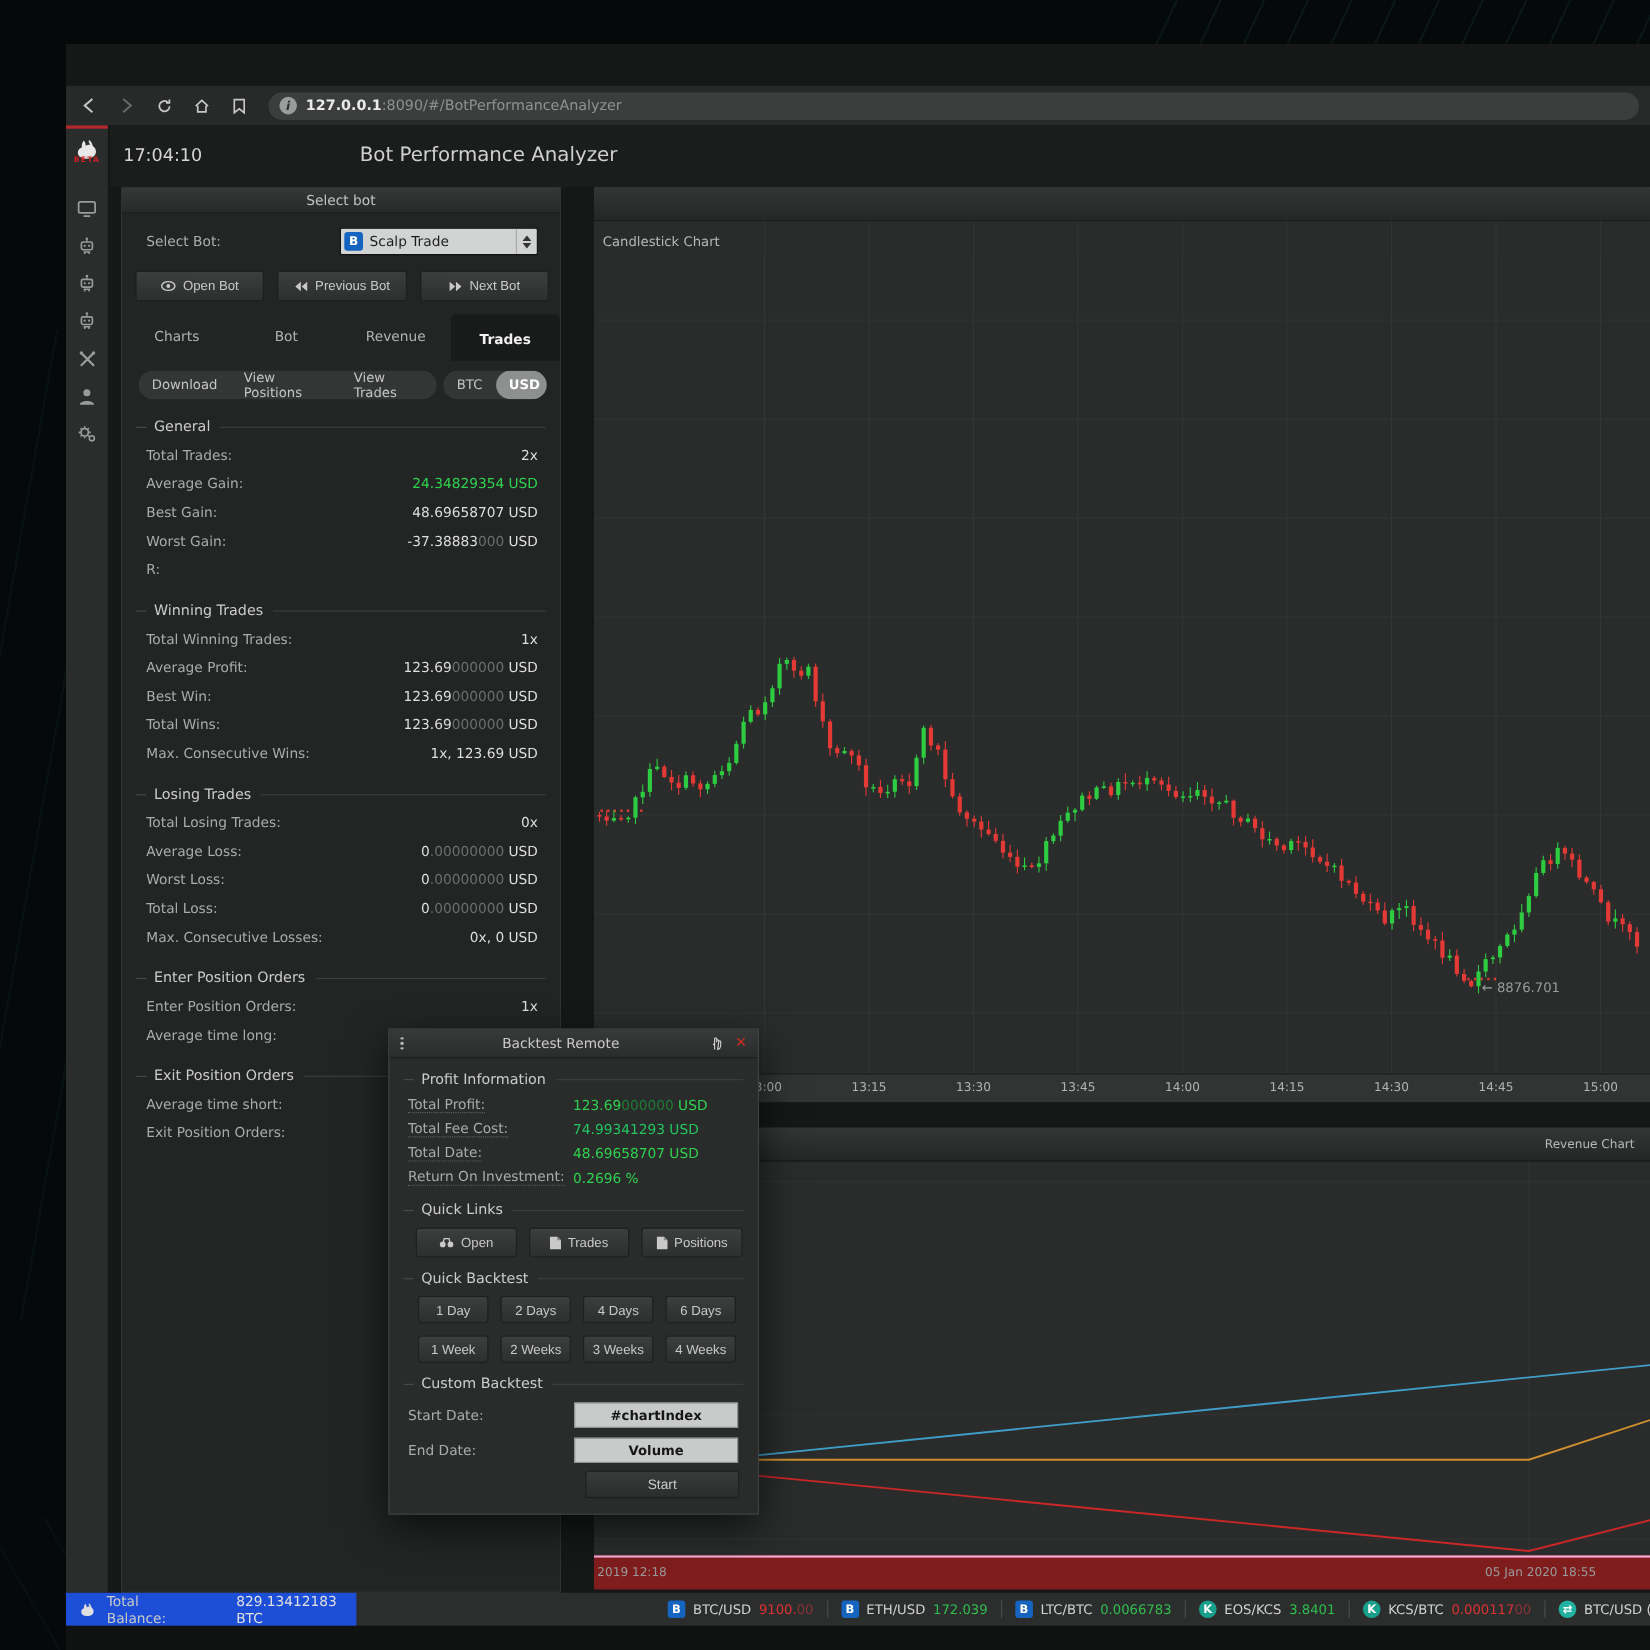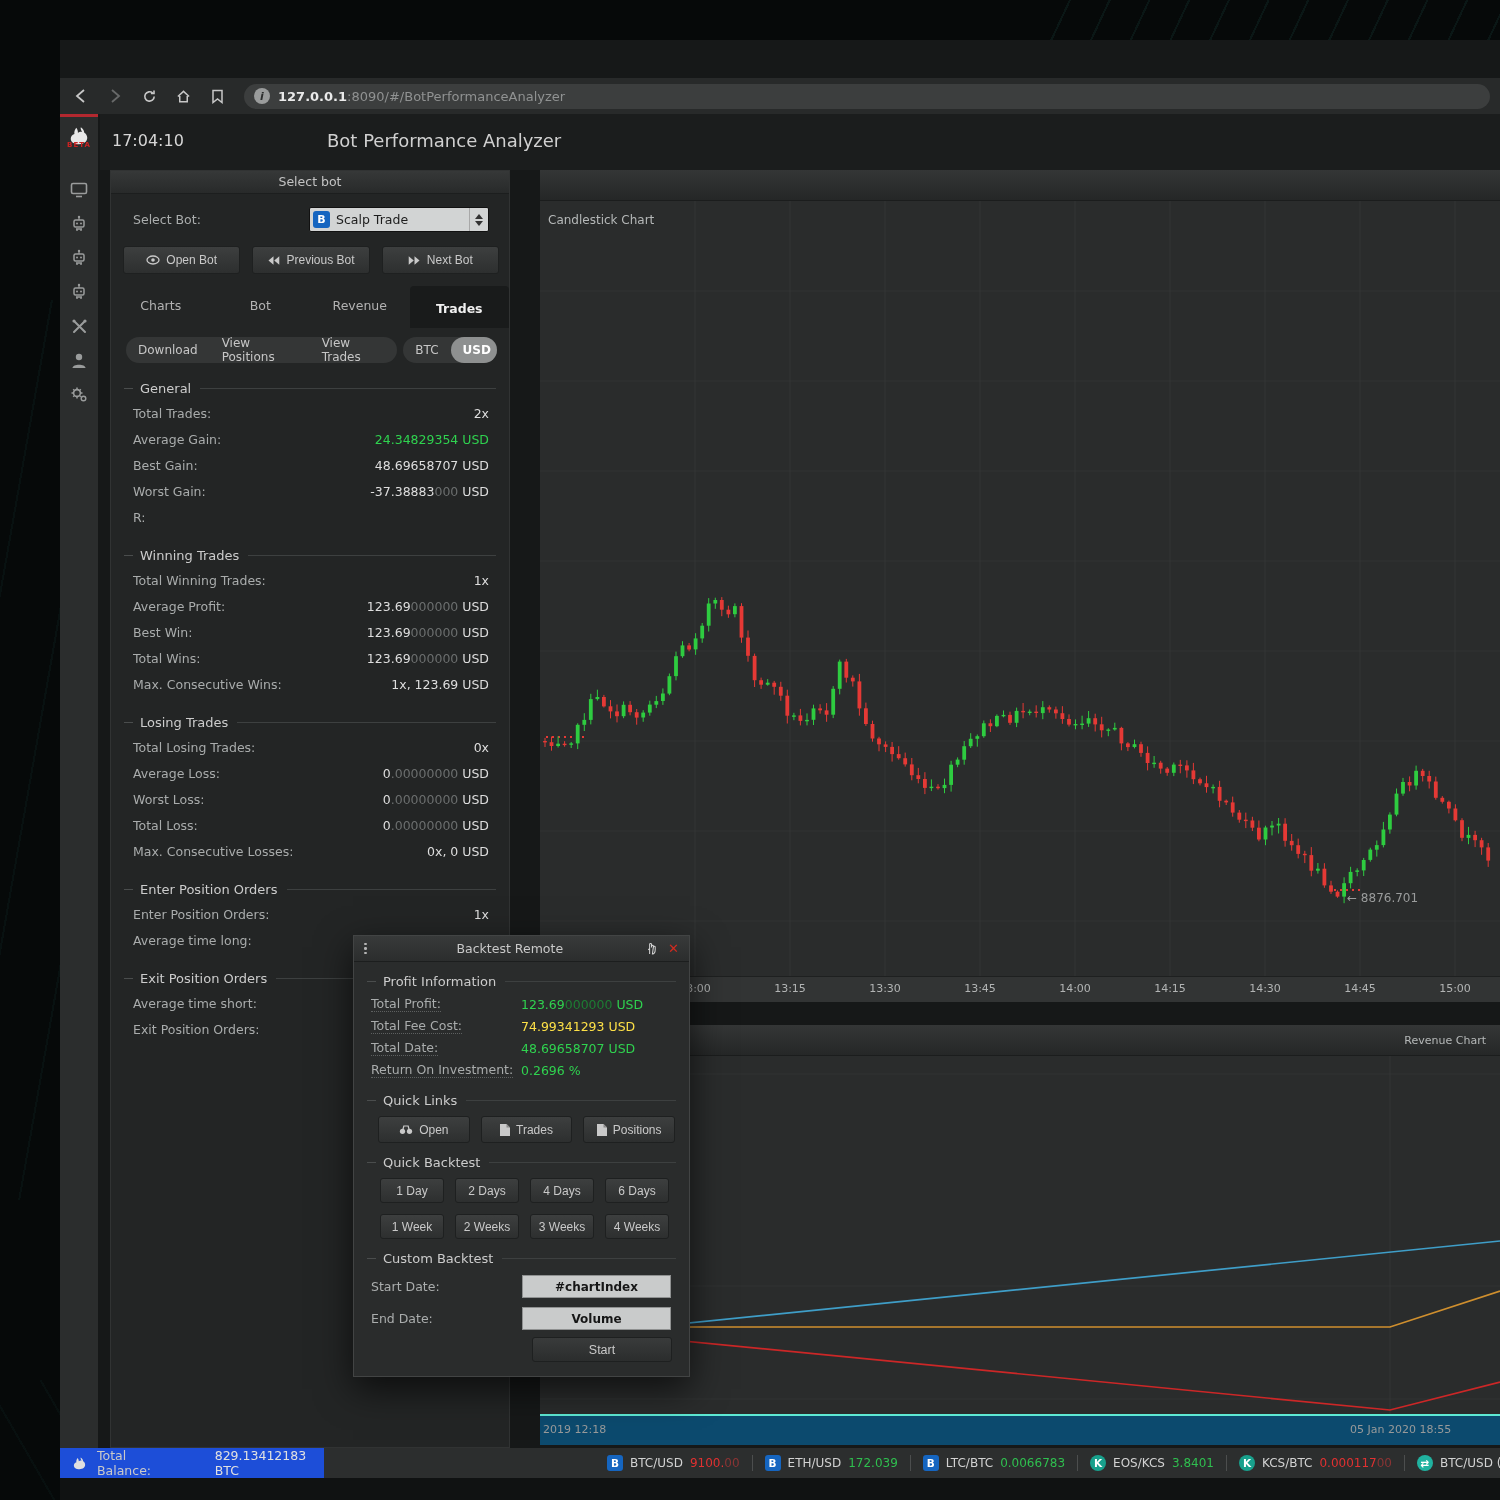--- a/index.html
+++ b/index.html
@@ -79,21 +79,21 @@
   #candle-panel{position:absolute;left:480px;top:56px;width:960px;height:830px;}
   .chart-topbar{height:30px;background:linear-gradient(#343636,#252727);border-bottom:1px solid #1b1d1d;display:flex;align-items:center;}
   .chart-area{position:relative;background:#2a2c2c;}
   #candle-area{height:775px;}
   .chart-label{position:absolute;left:8px;top:12px;color:#b5b8b8;font-size:12px;z-index:2;}
   .axis-band{position:relative;height:25px;background:#323434;border-top:1px solid #1e2020;}
   .xtick{position:absolute;top:5px;transform:translateX(-50%);color:#b2b4b4;font-size:11px;white-space:nowrap;}
   #revenue-panel{position:absolute;left:480px;top:911px;width:960px;height:418px;}
   .chart-label-right{margin-left:auto;margin-right:14px;color:#b5b8b8;font-size:11px;}
   #revenue-area{height:358px;}
-  .revenue-axis{height:29px;background:#0c4a6e;border-top:2px solid #5eead4;}
+  .revenue-axis{height:29px;background:#7f1d1d;border-top:2px solid #f9a8d4;}
   .rleft{position:absolute;left:3px;top:7px;color:#989a9a;font-size:11px;}
   .rright{position:absolute;left:810px;top:7px;color:#989a9a;font-size:11px;}
 
   
   .statusbar{position:absolute;left:0;top:1334px;width:1440px;height:30px;background:#2c2e2e;}
   .balance-box{position:absolute;left:0;top:0;width:264px;height:30px;background:#1d4ed8;display:flex;align-items:center;}
   .bb-label{color:#c9c9c9;font-size:12.5px;margin-left:10px;}
   .bb-value{color:#e0e0e0;font-size:12.5px;margin-left:38px;}
   .tickers{position:absolute;left:535px;right:0;top:0;height:30px;display:flex;align-items:center;overflow:hidden;}
   .ticker{display:flex;align-items:center;gap:7px;padding:0 12px;white-space:nowrap;}
@@ -108,21 +108,21 @@
           box-shadow:0 12px 34px rgba(0,0,0,.65);box-sizing:border-box;z-index:30;}
   .dlg-titlebar{height:25px;background:linear-gradient(#383a3a,#2b2d2d);display:flex;align-items:center;border-bottom:1px solid #1c1e1e;}
   .dlg-dots{display:flex;flex-direction:column;gap:2px;margin:0 8px 0 10px;}
   .dlg-dots i{width:2.5px;height:2.5px;background:#b5b5b5;border-radius:50%;}
   .dlg-title{flex:1;text-align:center;color:#c9c9c9;font-size:12.5px;}
   .dlg-hand{margin-right:10px;color:#d5d5d5;display:flex;}
   .dlg-close{margin-right:10px;color:#d22b20;font-weight:bold;font-size:13px;}
   .dlg-body .legend{margin:12px 13px 4px 13px;}
   .dlg-row{display:flex;align-items:center;height:22px;padding:0 0 0 17px;}
   .dlg-label{color:#a9acac;font-size:12.5px;border-bottom:1px dotted #5d6060;}
-  .dlg-value{position:absolute;left:167px;font-size:12.5px;color:#fde047;white-space:nowrap;}
+  .dlg-value{position:absolute;left:167px;font-size:12.5px;color:#22c55e;white-space:nowrap;}
   .dlg-row{position:relative;}
   .dlg-row.green .dlg-value,.dlg-row.green .v-suffix{color:#2fd24f;}
   .dlg-row.green .v-dim{color:#1d7c33;}
   .ql-row{display:flex;gap:11px;margin:8px 14px 0 24px;}
   .ql-btn{width:92px;height:27px;background:linear-gradient(#3d3f3f,#2d2f2f);border:1px solid #1e2020;border-radius:3px;
           color:#c9c9c9;font-size:12px;display:flex;align-items:center;justify-content:center;gap:6px;}
   .qb-grid{display:flex;flex-wrap:wrap;gap:11px;margin:8px 14px 0 26px;width:292px;}
   .qb-btn{width:64px;height:25px;background:linear-gradient(#3d3f3f,#2d2f2f);border:1px solid #1e2020;border-radius:3px;
           color:#c9c9c9;font-size:12px;display:flex;align-items:center;justify-content:center;}
   .cb-row{position:relative;display:flex;align-items:center;height:23px;margin-top:9px;padding-left:17px;}

